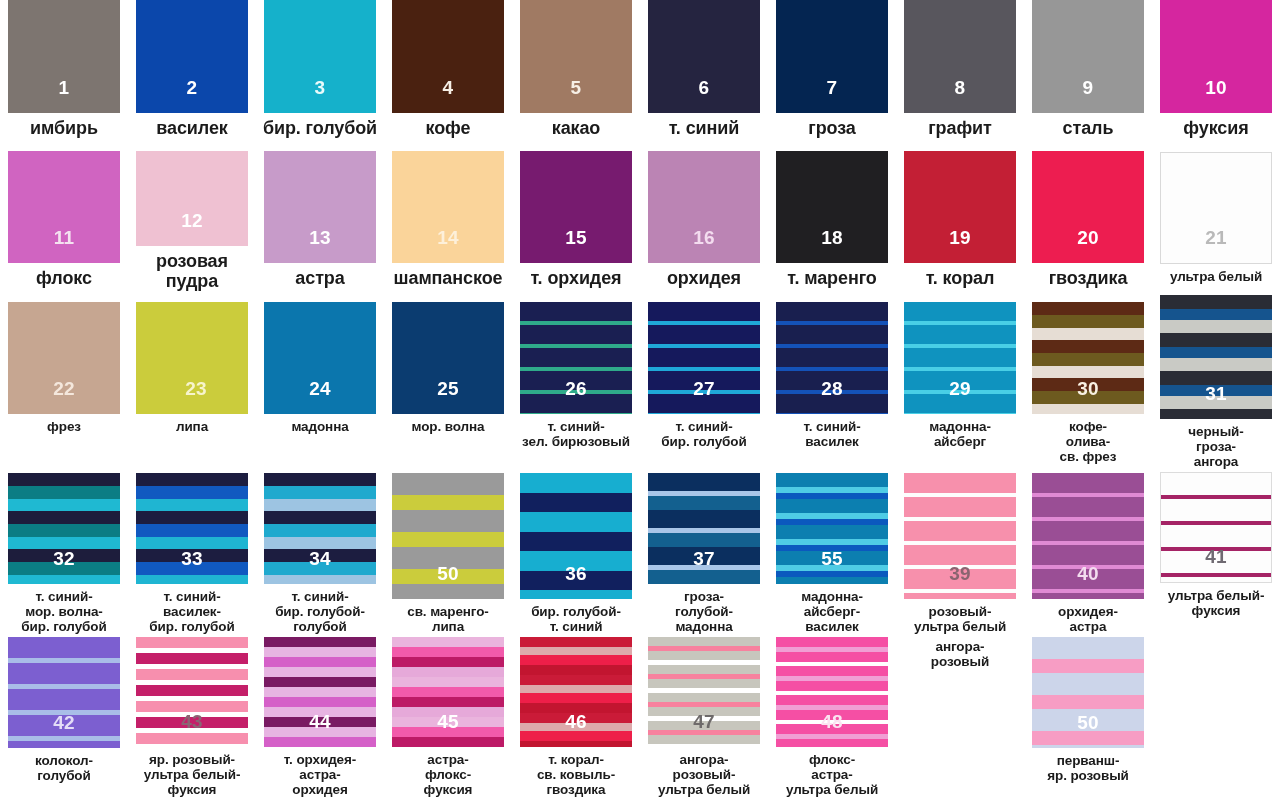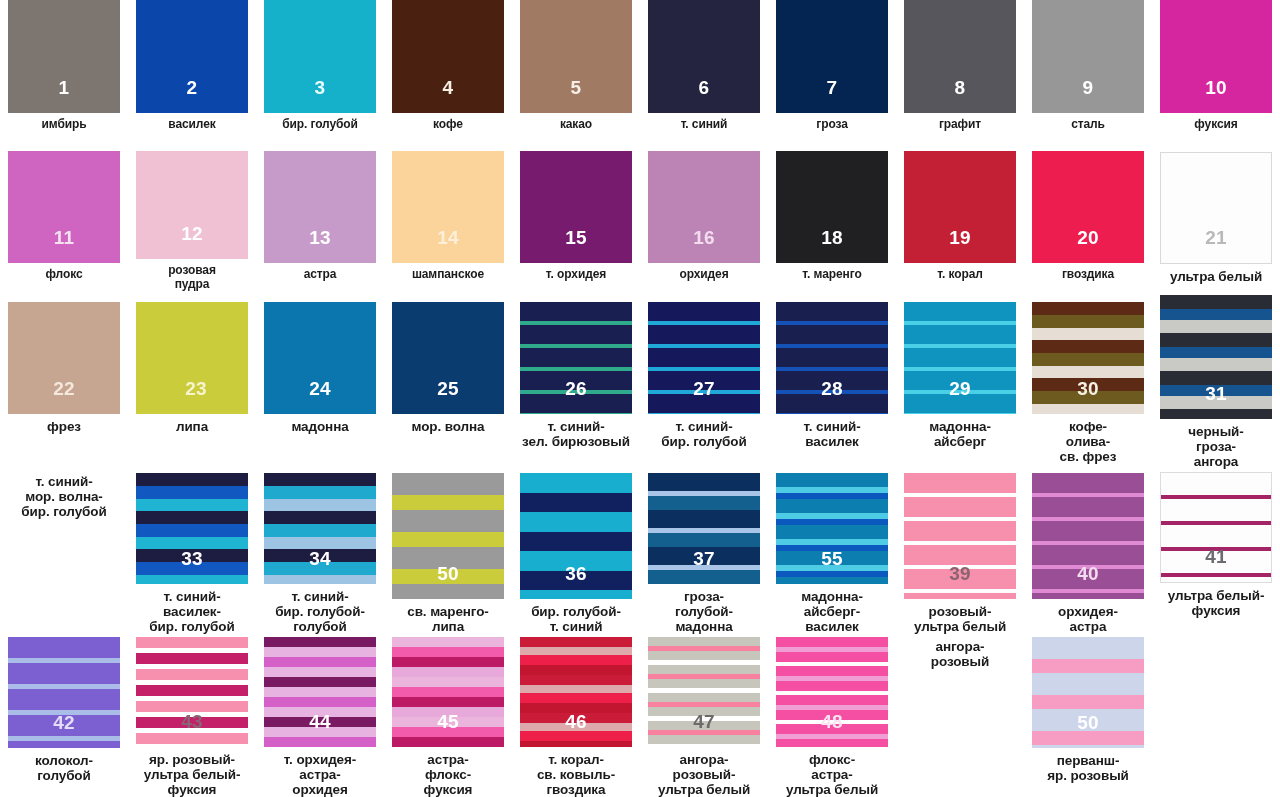--- a/index.html
+++ b/index.html
@@ -47,21 +47,21 @@
     margin-top:5px;
     width:126px;
     text-align:center;
     font-size:13.5px;
     font-weight:bold;
     color:#1b1b1b;
     line-height:1.12;
     white-space:pre-line;
     letter-spacing:-.1px;
   }
-  .r1 .caption,.r2 .caption{font-size:12px;}
+  .r1 .caption,.r2 .caption{font-size:18px;}
 </style>
 </head>
 <body>
 
 <div id="grid">
     <div class="cell r1">
       <div class="swatch" style="background: rgb(125, 117, 112);">
         <span class="num" style="color: rgb(255, 255, 255);">1</span>
       </div>
       <div class="caption">имбирь</div>
@@ -243,20 +243,23 @@
     </div>
     <div class="cell r4">
       <div class="swatch" style="background: repeating-linear-gradient(rgb(42, 44, 53) 0px, rgb(42, 44, 53) 14px, rgb(21, 84, 142) 14px, rgb(21, 84, 142) 25px, rgb(201, 202, 197) 25px, rgb(201, 202, 197) 38px);">
         <span class="num" style="color: rgb(255, 255, 255);">31</span>
       </div>
       <div class="caption">черный-
 гроза-
 ангора</div>
     </div>
     <div class="cell r4">
+      <div class="swatch" style="background: repeating-linear-gradient(rgb(29, 29, 60) 0px, rgb(29, 29, 60) 13px, rgb(11, 125, 132) 13px, rgb(11, 125, 132) 26px, rgb(31, 185, 210) 26px, rgb(31, 185, 210) 38px);">
+        <span class="num" style="color: rgb(255, 255, 255);">32</span>
+      </div>
       <div class="caption">т. синий-
 мор. волна-
 бир. голубой</div>
     </div>
     <div class="cell r4">
       <div class="swatch" style="background: repeating-linear-gradient(rgb(28, 29, 64) 0px, rgb(28, 29, 64) 13px, rgb(17, 89, 192) 13px, rgb(17, 89, 192) 26px, rgb(31, 181, 210) 26px, rgb(31, 181, 210) 38px);">
         <span class="num" style="color: rgb(255, 255, 255);">33</span>
       </div>
       <div class="caption">т. синий-
 василек-

